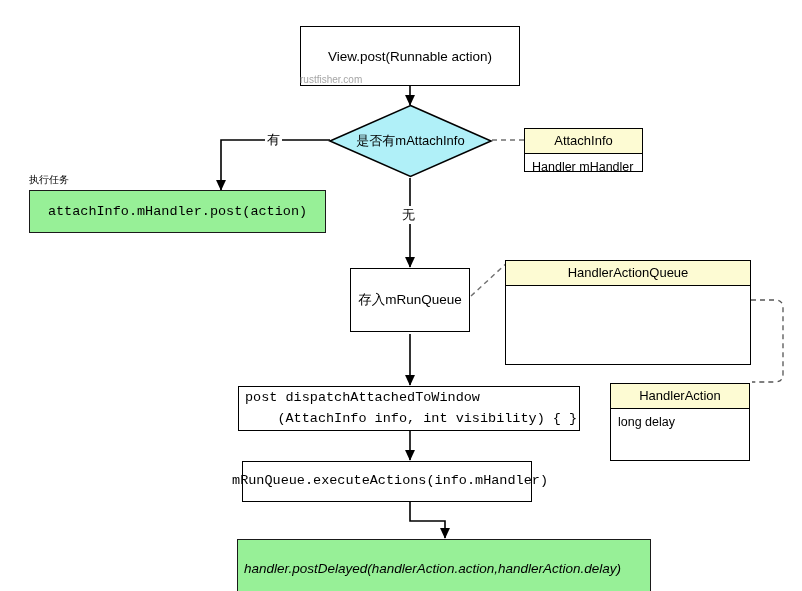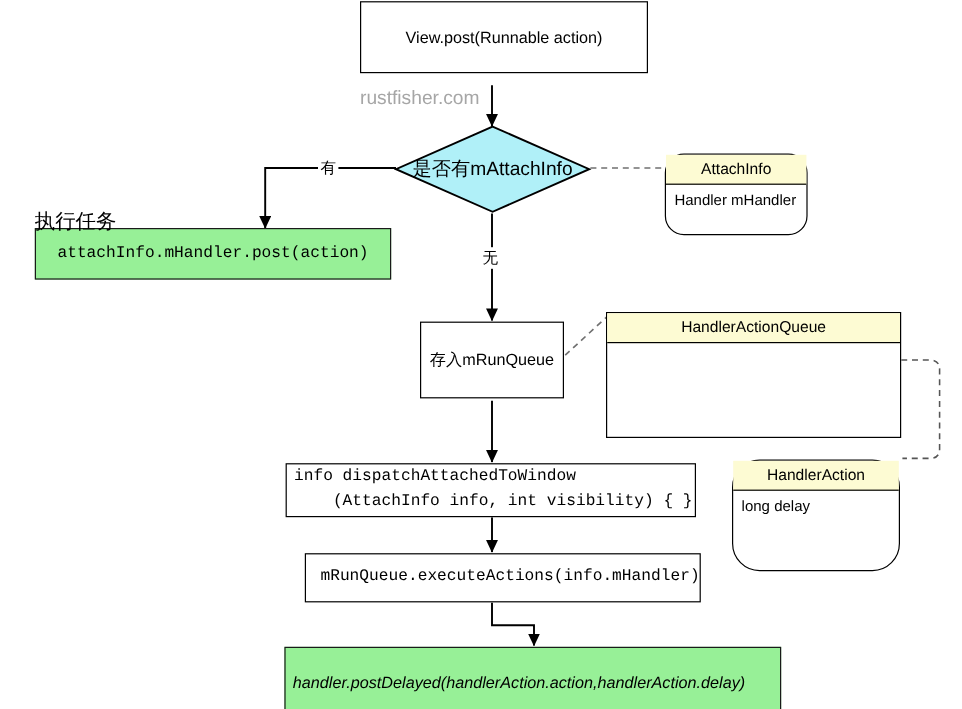--- a/index.html
+++ b/index.html
@@ -62,21 +62,21 @@
   }
   .diamond-label {
     position: absolute;
     left: 0;
     top: 0;
     width: 100%;
     height: 100%;
     display: flex;
     align-items: center;
     justify-content: center;
-    font-size: 16px;
+    font-size: 13px;
     color: #000000;
   }
   .uml {
     position: absolute;
     box-sizing: border-box;
     border: 1.3px solid #000000;
     background: #ffffff;
     z-index: 3;
     font-size: 12.5px;
     color: #000000;
@@ -91,37 +91,37 @@
   .uml-row {
     padding: 6px 7px 7px 7px;
     text-align: left;
     white-space: nowrap;
   }
   .uml-row + .uml-row {
     padding-top: 5px;
   }
   .free-label {
     position: absolute;
-    font-size: 17px;
+    font-size: 10px;
     color: #000000;
     z-index: 4;
     white-space: nowrap;
   }
   .edge-label {
     position: absolute;
     font-size: 13px;
     color: #000000;
     background: #ffffff;
     padding: 0 2px;
     z-index: 4;
     white-space: nowrap;
   }
   .watermark {
     position: absolute;
-    font-size: 16px;
+    font-size: 10px;
     color: #a6a6a6;
     z-index: 4;
     white-space: nowrap;
   }
 </style>
 </head>
 <body>
 
 <div id="canvas">
 
@@ -144,21 +144,21 @@
 
     <path d="M410,502 L410,521 L445,521 L445,538" stroke="#000000" stroke-width="1.6" fill="none" marker-end="url(#arrow)"></path>
 
     <path d="M492,140 L551,140" stroke="#707070" stroke-width="1.4" fill="none" stroke-dasharray="5,4"></path>
 
     <path d="M471,296 L509,261" stroke="#707070" stroke-width="1.4" fill="none" stroke-dasharray="5,4"></path>
 
     <path d="M751,300 L775,300 Q783,300 783,308 L783,374 Q783,382 775,382 L752,382" stroke="#555555" stroke-width="1.3" fill="none" stroke-dasharray="5,4"></path>
   </svg>
 
-  <div class="node plain-box" style="left:300px; top:1px; width:240px; height:60px;">
+  <div class="node plain-box" style="left:300px; top:26px; width:220px; height:60px;">
     <span>View.post(Runnable action)</span>
   </div>
 
   <div class="watermark" style="left:300px; top:74px;">rustfisher.com</div>
 
   <div class="diamond-wrap" style="left:328px; top:104px; width:165px; height:74px;">
     <svg width="165" height="74" viewBox="0 0 165 74" xmlns="http://www.w3.org/2000/svg">
       <polygon points="82.5,1.5 163,37 82.5,72.5 2,37" fill="#b0f0f8" stroke="#000000" stroke-width="1.6"></polygon>
     </svg>
     <div class="diamond-label">是否有mAttachInfo</div>
@@ -171,39 +171,39 @@
 
   <div class="node green-box green-mono" style="left:29px; top:190px; width:297px; height:43px;">
     <span>attachInfo.mHandler.post(action)</span>
   </div>
 
   <div class="node plain-box" style="left:350px; top:268px; width:120px; height:64px;">
     <span>存入mRunQueue</span>
   </div>
 
   <div class="node mono-box" style="left:238px; top:386px; width:342px; height:45px; flex-direction:column; align-items:flex-start; justify-content:center;">
-    <span>info dispatchAttachedToWindow</span>
+    <span>post dispatchAttachedToWindow</span>
     <span>    (AttachInfo info, int visibility) { }</span>
   </div>
 
-  <div class="node mono-box" style="left:254px; top:461px; width:330px; height:41px; justify-content:flex-end;">
+  <div class="node mono-box" style="left:242px; top:461px; width:290px; height:41px; justify-content:center;">
     <span>mRunQueue.executeActions(info.mHandler)</span>
   </div>
 
   <div class="node green-box" style="left:237px; top:539px; width:414px; height:58px; justify-content:flex-start; padding-left:6px; text-align:left;font-style:italic;">
     <span>handler.postDelayed(handlerAction.action,handlerAction.delay)</span>
   </div>
 
-  <div class="uml" style="left:554px; top:128px; width:119px; height:68px;border-radius:16px;">
+  <div class="uml" style="left:524px; top:128px; width:119px; height:44px;">
     <div class="uml-title">AttachInfo</div>
     <div class="uml-row">Handler mHandler</div>
   </div>
 
   <div class="uml" style="left:505px; top:260px; width:246px; height:105px;">
     <div class="uml-title">HandlerActionQueue</div>
   </div>
 
-  <div class="uml" style="left:610px; top:383px; width:140px; height:93px;border-radius:23px;">
+  <div class="uml" style="left:610px; top:383px; width:140px; height:78px;">
     <div class="uml-title">HandlerAction</div>
     <div class="uml-row">long delay</div>
   </div>
 
 </div>
 
 </body></html>

